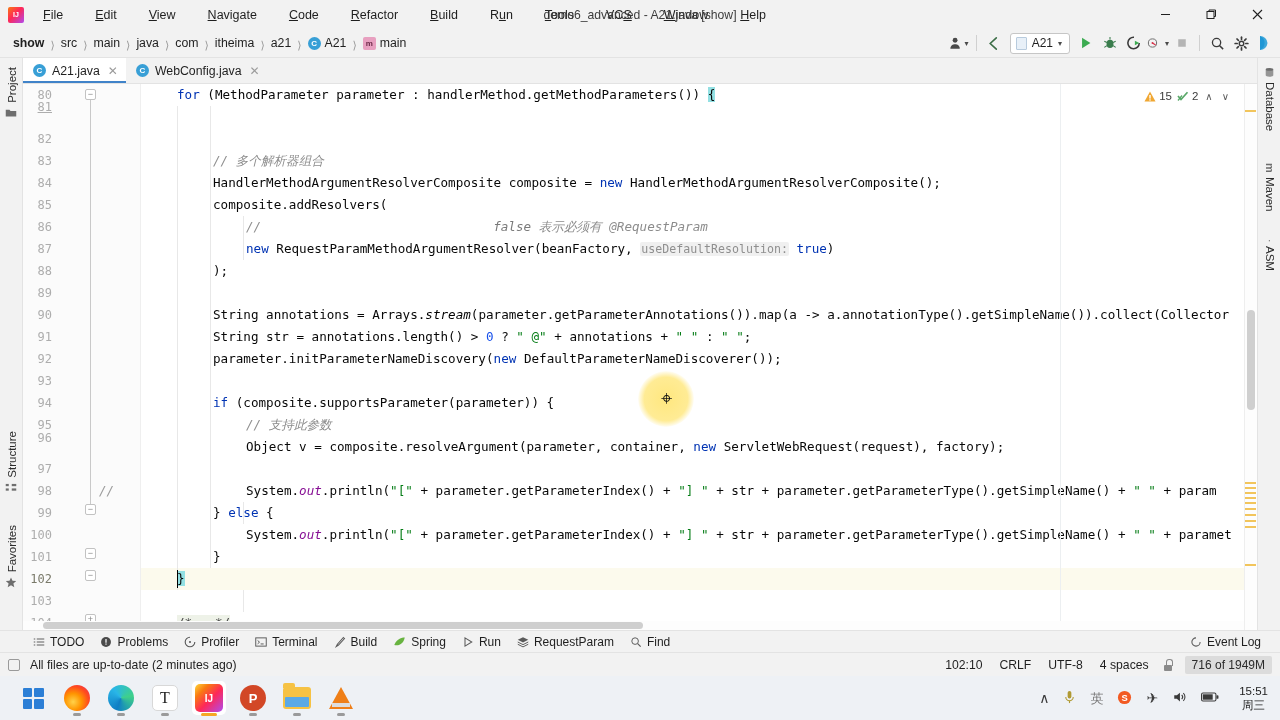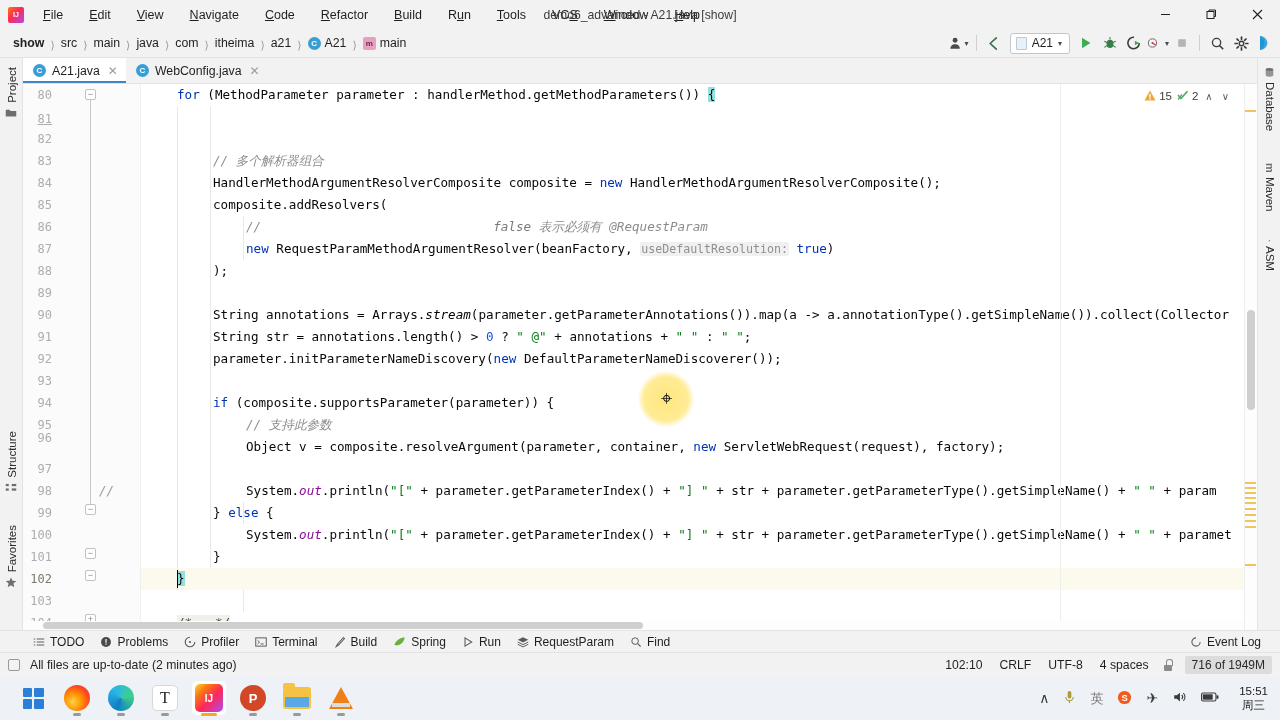--- a/index.html
+++ b/index.html
@@ -22,21 +22,21 @@
     width: 16px; height: 16px; margin-left: 8px; margin-right: 10px;
     border-radius: 2px; position: relative; flex: none;
     background: linear-gradient(135deg,#f97a12 0%,#fe2857 45%,#b04bf0 100%);
   }
   .ij-logo::after {
     content: "IJ"; position: absolute; left: 0; top: 0; right: 0; bottom: 0;
     color: #fff; font-size: 7px; font-weight: bold;
     display: flex; align-items: center; justify-content: center;
     font-family: "Liberation Sans", sans-serif;
   }
-  .menubar { display: flex; align-items: center; gap: 8px; }
+  .menubar { display: flex; align-items: center; gap: 14px; }
   .menu-item {
     padding: 3px 9px; font-size: 12.5px; color: #1f1f1f;
     cursor: default; white-space: nowrap;
   }
   .menu-item .mn { text-decoration: underline; }
   .win-title {
     position: absolute; left: 0; right: 0; top: 0; height: 29px;
     display: flex; align-items: center; justify-content: center;
     font-size: 12.2px; color: #3c3c3c; pointer-events: none;
   }
@@ -187,21 +187,21 @@
   .hint    { color: #8f8f8f; background: #f0f0f0; border-radius: 2px;
              font-size: 11.6px; padding: 0 1px; }
   .brace-hl{ background: #93e0e3; }
 
   
   .insp {
     position: absolute; right: 26px; top: 6px;
     display: flex; align-items: center; gap: 5px;
     font-size: 11.5px; color: #3c3c3c;
   }
-  .insp-grp { display: flex; align-items: flex-start; gap: 3px; }
+  .insp-grp { display: flex; align-items: flex-end; gap: 3px; }
   .arr { color: #5a5a5a; font-size: 10px; padding: 0 2px; }
 
   
   .marker-gutter {
     position: absolute; right: 0; top: 0; bottom: 0; width: 13px;
     background: #fdfdfd; border-left: 1px solid #eee;
   }
   .marker {
     position: absolute; right: 1px; width: 11px; height: 2px;
     background: #f2c55c;
@@ -565,21 +565,21 @@
       <span class="tab-x">✕</span>
     </div>
   </div>
 
   <div class="editor-wrap">
 
     <div class="cur-line-hl" style="top:484px;"></div>
 
     <div class="gutter">
       <div class="lnum" style="top:0px;">80</div>
-      <div class="lnum" style="top:24px;text-decoration:underline;">81</div>
+      <div class="lnum" style="top:12px;text-decoration:underline;">81</div>
       <div class="lnum" style="top:44px;">82</div>
       <div class="lnum" style="top:66px;">83</div>
       <div class="lnum" style="top:88px;">84</div>
       <div class="lnum" style="top:110px;">85</div>
       <div class="lnum" style="top:132px;">86</div>
       <div class="lnum" style="top:154px;">87</div>
       <div class="lnum" style="top:176px;">88</div>
       <div class="lnum" style="top:198px;">89</div>
       <div class="lnum" style="top:220px;">90</div>
       <div class="lnum" style="top:242px;">91</div>

